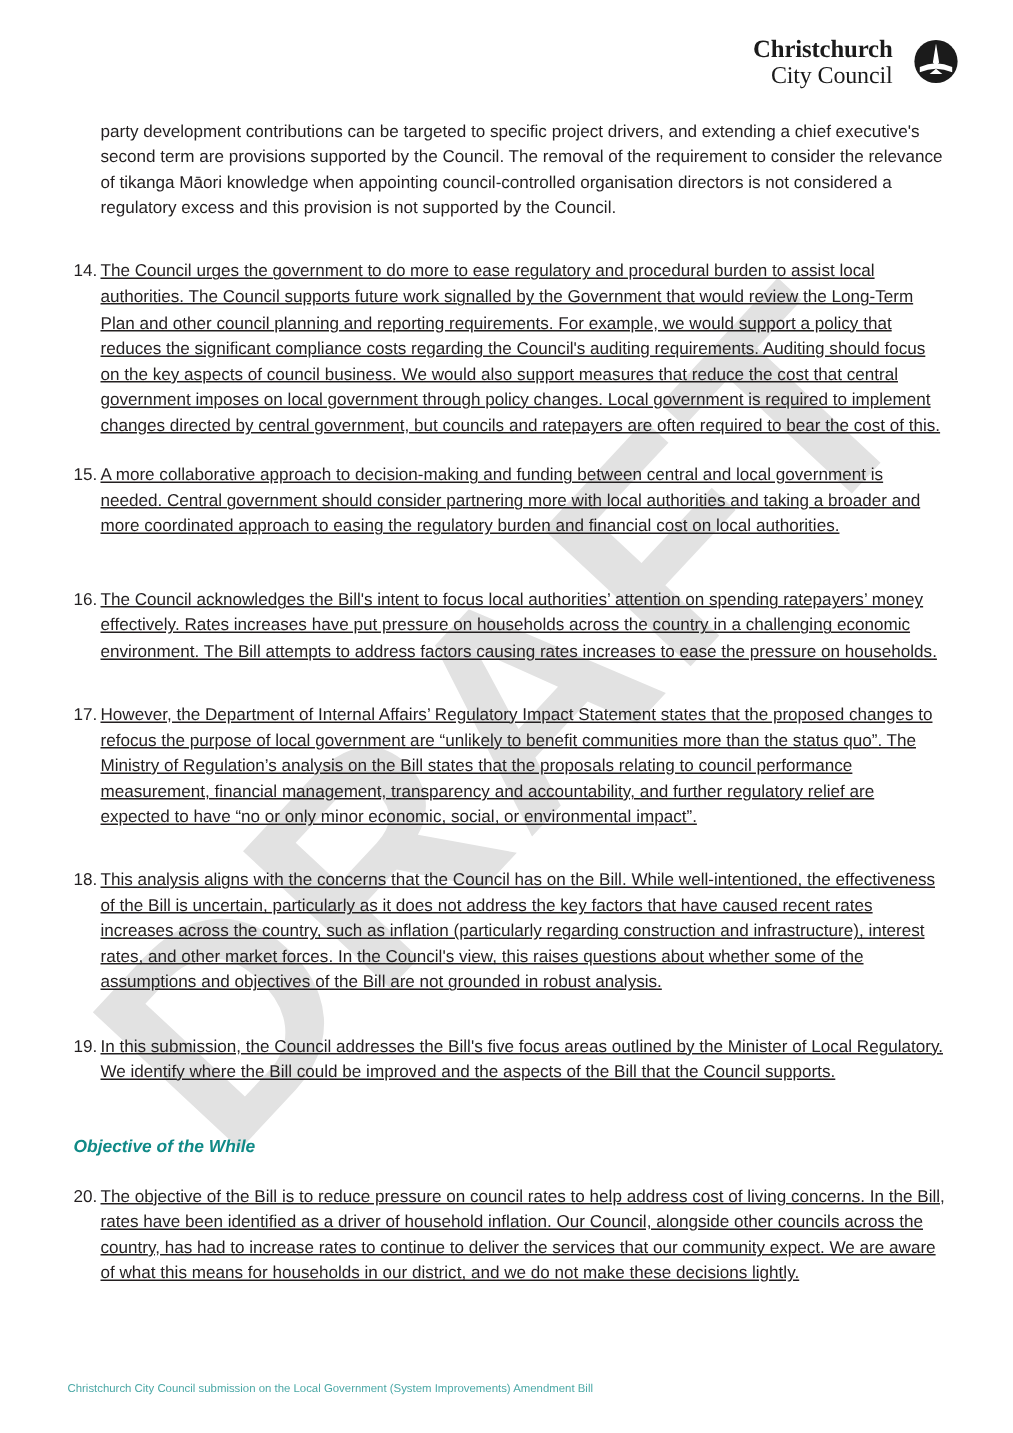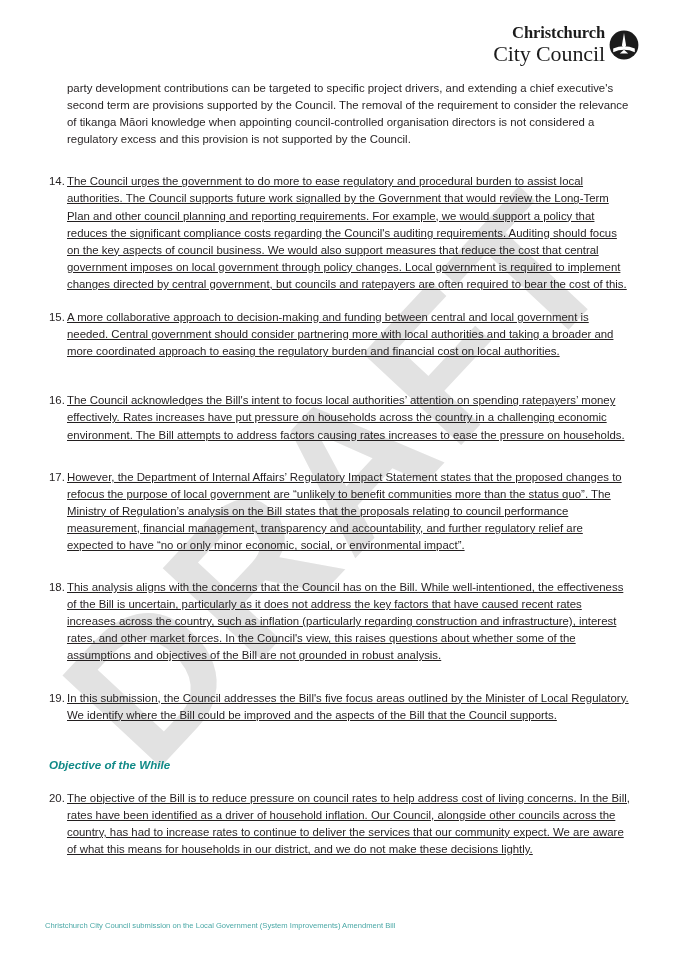--- a/index.html
+++ b/index.html
@@ -44,37 +44,37 @@
   }
 
   
   .header {
     position: absolute;
     top: 24px;
     right: 36px;
     z-index: 3;
     display: flex;
     align-items: center;
-    gap: 4px;
+    gap: 14px;
   }
   .logo-wordmark {
     text-align: right;
     font-family: "Liberation Serif", serif;
     color: #1b1b1b;
     line-height: 1.07;
   }
   .logo-line1 {
     display: block;
     font-size: 16.5px;
     font-weight: 700;
     letter-spacing: -0.1px;
   }
   .logo-line2 {
     display: block;
-    font-size: 22px;
+    font-size: 16px;
     font-weight: 400;
     letter-spacing: -0.1px;
   }
   .logo-mark {
     width: 30px;
     height: 30px;
     flex: 0 0 auto;
     display: block;
   }
 

